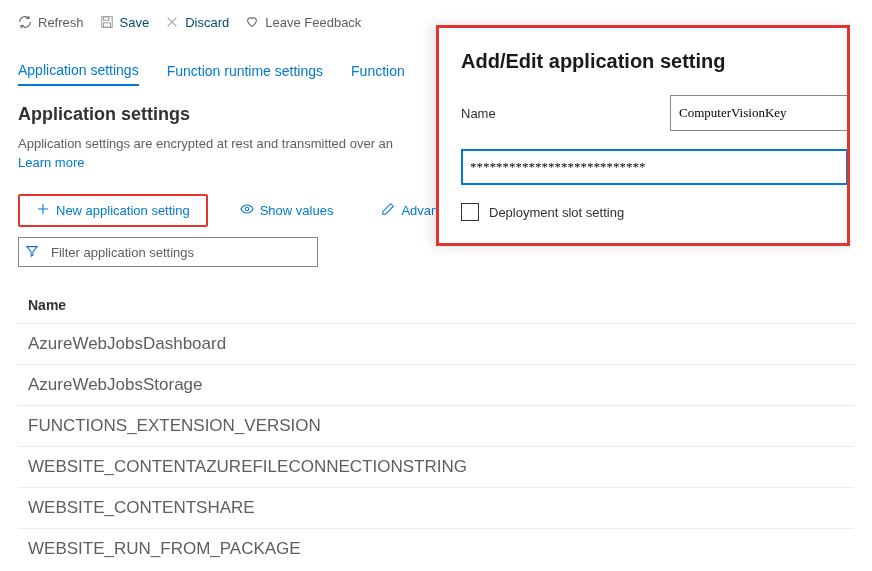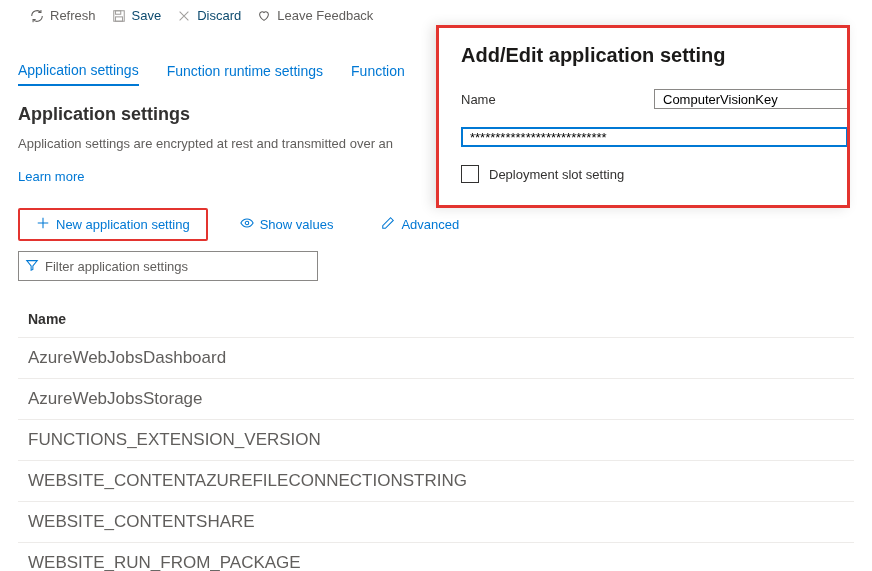--- a/index.html
+++ b/index.html
@@ -10,25 +10,24 @@
       background: #fff;
       width: 872px;
       height: 571px;
       overflow: hidden;
       position: relative;
     }
 
     
     .toolbar {
       display: flex;
-      align-items: flex-start;
+      align-items: center;
       gap: 16px;
       padding: 8px 18px 8px 18px;
       height: 44px;
-      margin-left: 12px;
     }
     .toolbar-btn {
       display: flex;
       align-items: center;
       gap: 6px;
       color: #605e5c;
       cursor: pointer;
       background: none;
       border: none;
       font-family: inherit;
@@ -72,21 +71,21 @@
     .section-desc {
       color: #605e5c;
       font-size: 13px;
       line-height: 1.4;
     }
     .link {
       color: #0078d4;
       text-decoration: none;
       cursor: pointer;
       display: inline-block;
-      margin-top: 16px;
+      margin-top: 2px;
       text-align: center;
     }
 
     
     .action-row {
       display: flex;
       align-items: center;
       gap: 16px;
       margin-top: 24px;
     }
@@ -111,21 +110,21 @@
     .filter-row {
       margin-top: 10px;
     }
     .filter-input-wrap {
       display: flex;
       align-items: center;
       border: 1px solid #8a8886;
       width: 300px;
       height: 30px;
       padding: 0 6px;
-      gap: 6px;
+      gap: 12px;
     }
     .filter-input {
       border: none;
       outline: none;
       font-family: inherit;
       font-size: 13px;
       color: #605e5c;
       flex: 1;
     }
     .filter-input::placeholder { color: #605e5c; }
@@ -148,45 +147,45 @@
     }
 
     
     .panel {
       position: absolute;
       top: 25px;
       right: 22px;
       width: 414px;
       border: 3px solid #e3342f;
       background: #fff;
-      padding: 16px 0 22px 22px;
+      padding: 22px 0 22px 22px;
       box-shadow: -4px 0 12px rgba(0,0,0,0.12);
     }
     .panel-title {
       font-size: 20px;
       font-weight: 600;
       color: #1b1a19;
       margin-bottom: 22px;
     }
     .panel-row {
       display: flex;
       align-items: center;
       margin-bottom: 18px;
     }
     .panel-label {
       width: 210px;
       font-size: 13px;
       color: #323130;
     }
     .panel-input {
       flex: 1;
-      height: 20px;
+      height: 36px;
       border: 1px solid #8a8886;
       padding: 0 8px;
-      font-family: Liberation Sans, sans-serif;
+      font-family: Liberation Serif, serif;
       font-size: 13px;
       outline: none;
       border-right: none;
     }
     .panel-input.focused {
       border: 1px solid #0078d4;
       border-right: none;
       box-shadow: inset 0 0 0 1px #0078d4;
     }
     .checkbox-row {

